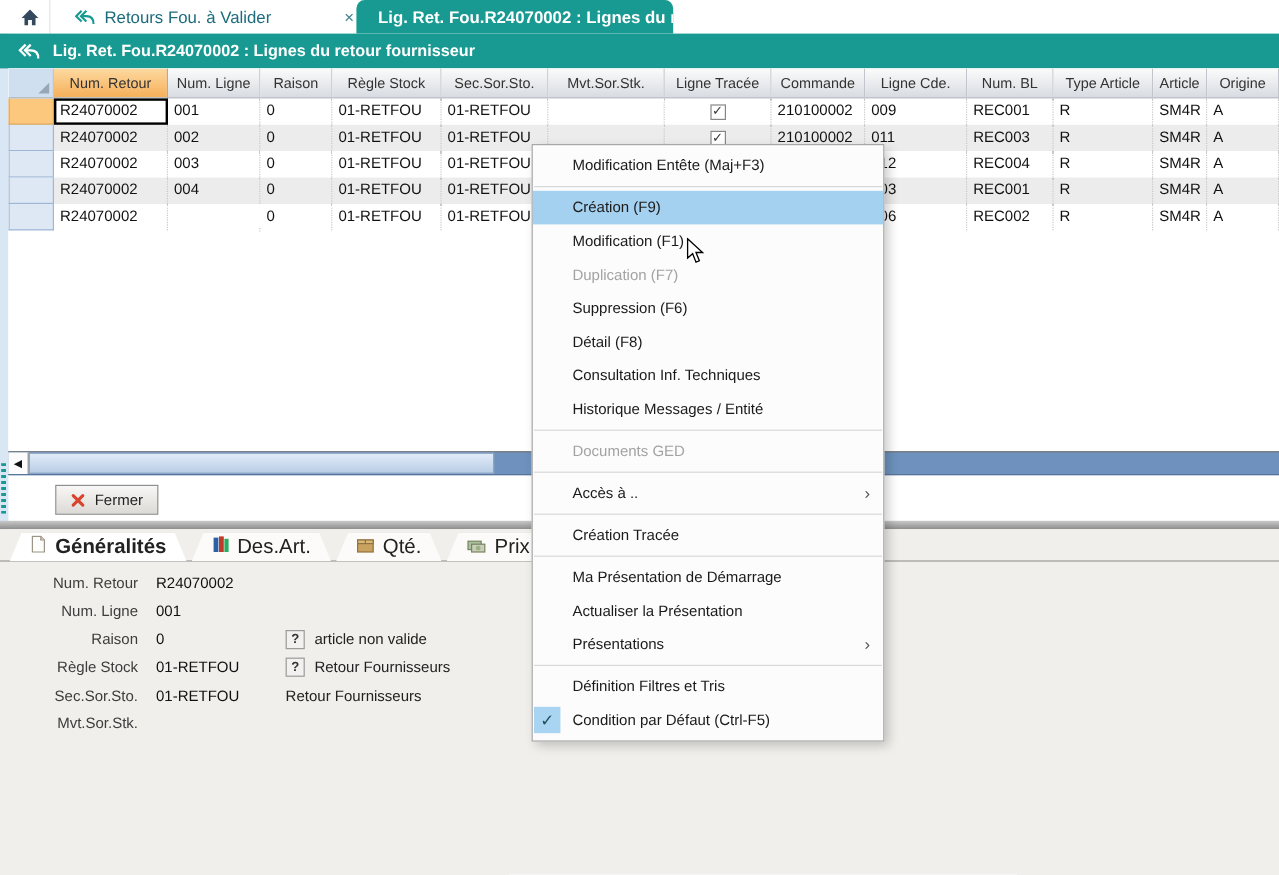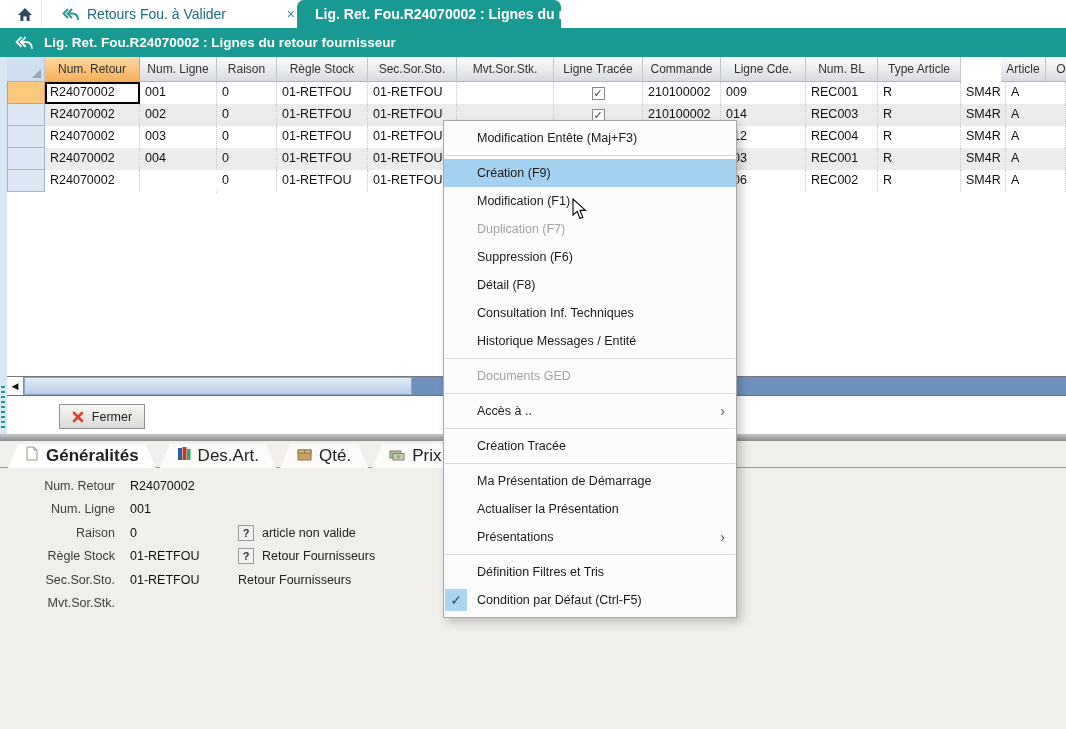--- a/index.html
+++ b/index.html
@@ -58,21 +58,21 @@
   
   .hscroll { left:7px; top:376px; width:1059px; height:20px; background:#6e92bd;
     border-top:1px solid #777; border-bottom:1px solid #59749a; }
   .sbtn { position:absolute; left:0; top:0; width:17px; height:18px; background:#fcfcfc;
     border-right:1px solid #8f8f8f; display:flex; align-items:center; justify-content:center;
     font-size:9px; color:#111; }
   .sthumb { position:absolute; left:17px; top:0; width:388px; height:18px;
     background:linear-gradient(#e2ecf8,#b9cde6); border:1px solid #8ba6c6; }
 
   
-  .fermer { left:59px; top:404px; width:86px; height:25px;
+  .fermer { left:46px; top:404px; width:86px; height:25px;
     background:linear-gradient(#f8f7f5,#dcdad6); border:1px solid #8f8f8f;
     display:flex; align-items:center; justify-content:center; gap:8px;
     font-size:12.5px; color:#222; }
 
   .divider { left:0; top:434px; width:1066px; height:7px;
     background:linear-gradient(#c9c9c9,#8d8d8d); }
 
   
   .panel { left:0; top:441px; width:1066px; height:288px; background:#f1efeb; }
   .tabline { position:absolute; left:0; top:26px; width:1066px; height:1px; background:#9a9a9a; }
@@ -155,21 +155,21 @@
       <div class="hcell" style="width: 77px;">Num. Ligne</div>
       <div class="hcell" style="width: 60px;">Raison</div>
       <div class="hcell" style="width: 91px;">Règle Stock</div>
       <div class="hcell" style="width: 89px;">Sec.Sor.Sto.</div>
       <div class="hcell" style="width: 97px;">Mvt.Sor.Stk.</div>
       <div class="hcell" style="width: 89px;">Ligne Tracée</div>
       <div class="hcell" style="width: 78px;">Commande</div>
       <div class="hcell" style="width: 85px;">Ligne Cde.</div>
       <div class="hcell" style="width: 72px;">Num. BL</div>
       <div class="hcell" style="width: 83px;">Type Article</div>
-      <div class="hcell" style="width: 45px; margin-left: 40px;">Article</div>
+      <div class="hcell" style="width: 45px;">Article</div>
       <div class="hcell" style="width: 60px;">Origine</div>
     </div>
   <div id="gbody">
       <div class="grow">
         <div class="gutter selrow"></div>
         <div class="cell focus" style="width: 95px;">R24070002</div>
         <div class="cell" style="width: 77px;">001</div>
         <div class="cell" style="width: 60px;">0</div>
         <div class="cell" style="width: 91px;">01-RETFOU</div>
         <div class="cell" style="width: 89px;">01-RETFOU</div>
@@ -189,21 +189,21 @@
         <div class="cell" style="width: 95px;">R24070002</div>
         <div class="cell" style="width: 77px;">002</div>
         <div class="cell" style="width: 60px;">0</div>
         <div class="cell" style="width: 91px;">01-RETFOU</div>
         <div class="cell" style="width: 89px;">01-RETFOU</div>
         <div class="cell" style="width: 97px;"></div>
         <div class="cell center" style="width: 89px;">
           <div class="cb">✓</div>
         </div>
         <div class="cell" style="width: 78px;">210100002</div>
-        <div class="cell" style="width: 85px;">014</div>
+        <div class="cell" style="width: 85px;">011</div>
         <div class="cell" style="width: 72px;">REC003</div>
         <div class="cell" style="width: 83px;">R</div>
         <div class="cell" style="width: 45px;">SM4R</div>
         <div class="cell" style="width: 60px;">A</div>
       </div>
       <div class="grow">
         <div class="gutter"></div>
         <div class="cell" style="width: 95px;">R24070002</div>
         <div class="cell" style="width: 77px;">003</div>
         <div class="cell" style="width: 60px;">0</div>

